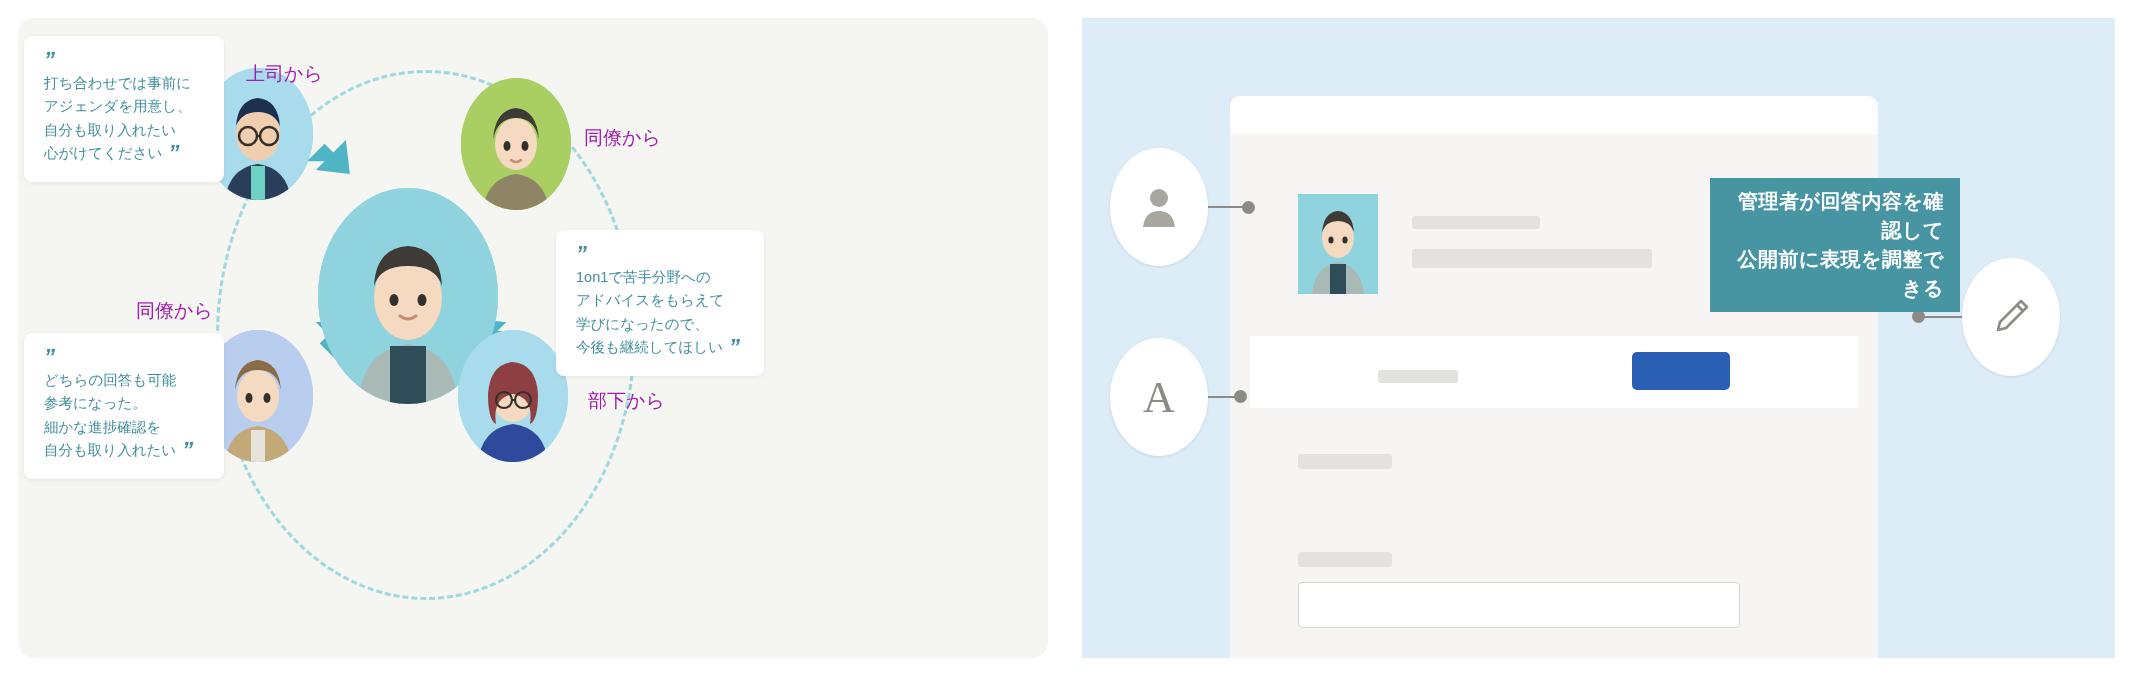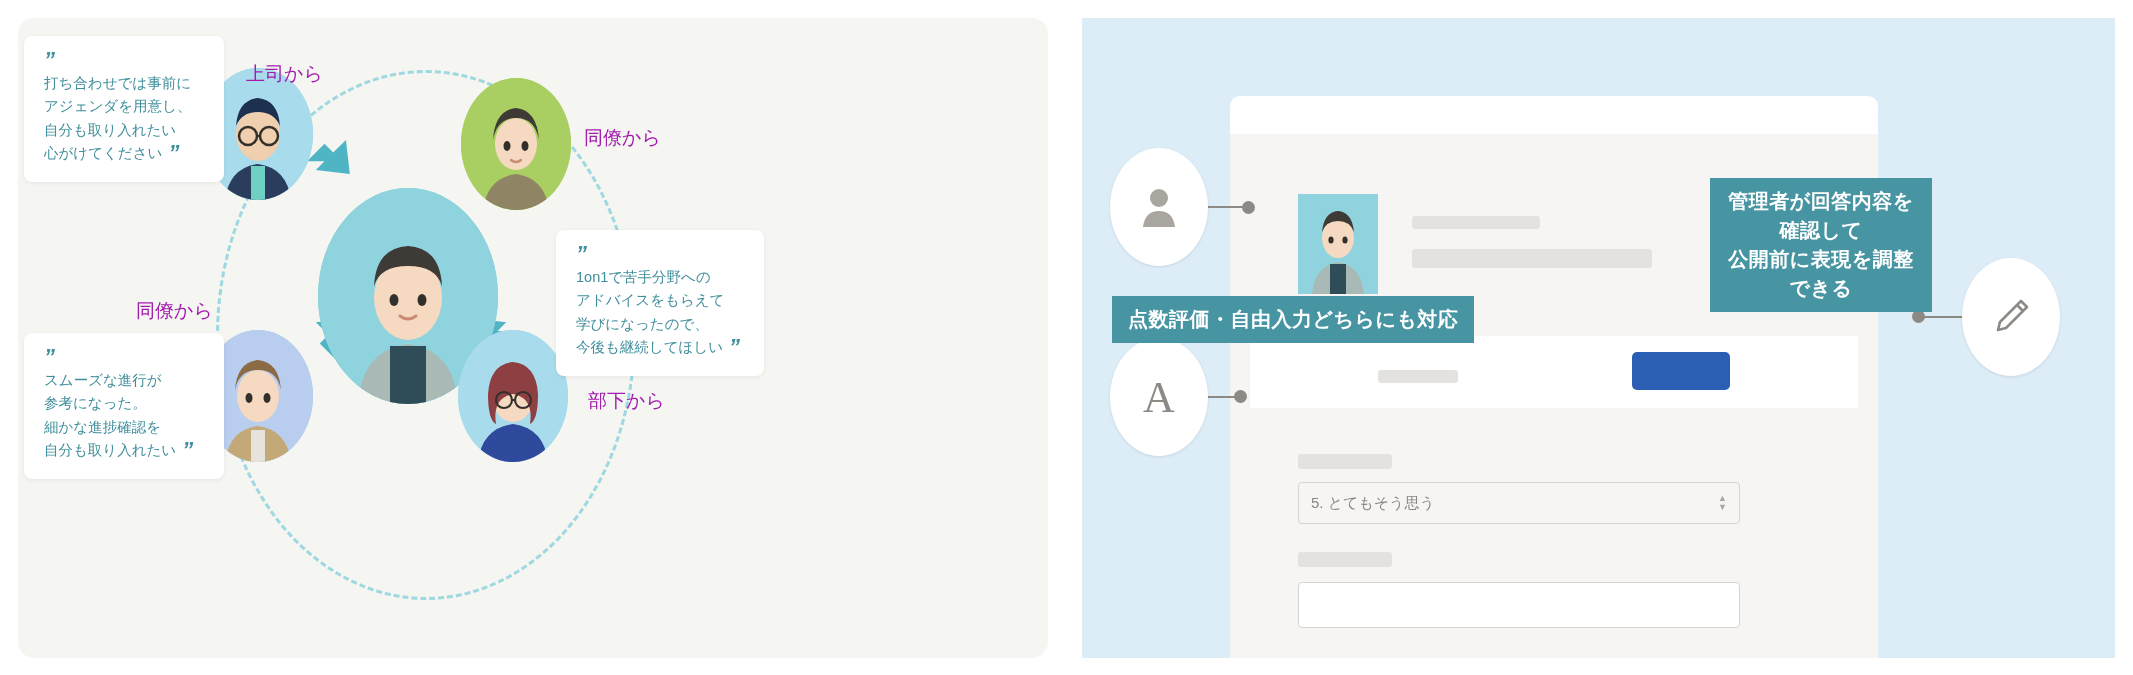--- a/index.html
+++ b/index.html
@@ -155,21 +155,21 @@
     color: #ffffff;
     font-size: 20px;
     font-weight: 700;
     letter-spacing: 0.5px;
     padding: 9px 16px;
     white-space: nowrap;
     line-height: 1.45;
   }
   .callout-anon  { left: 28px;  top: 55px; }
   .callout-score { left: 30px;  top: 278px; }
-  .callout-admin { left: 628px; top: 160px; text-align: center; white-space: normal; width: 222px; }
+  .callout-admin { left: 628px; top: 160px; text-align: right; white-space: normal; width: 250px; }
 
   
   .badge {
     position: absolute;
     background: #ffffff;
     border-radius: 50%;
     display: flex; align-items: center; justify-content: center;
     box-shadow: 0 1px 3px rgba(0,0,0,0.10);
   }
   .badge-person { left: 28px;  top: 130px; width: 98px; height: 118px; }
@@ -299,21 +299,21 @@
           <span>学びになったので、</span>
           <span>
             <span style="display:inline">今後も継続してほしい</span><span class="qmark close">”</span>
           </span>
         </div>
       </div>
 
       <div class="quote-card qc-3">
         <span class="qmark open">”</span>
         <div class="quote-text">
-          <span>スムーズな進行が</span>
+          <span>どちらの回答も可能</span>
           <span>参考になった。</span>
           <span>細かな進捗確認を</span>
           <span>
             <span style="display:inline">自分も取り入れたい</span><span class="qmark close">”</span>
           </span>
         </div>
       </div>
 
     </div>
   </div>
@@ -336,27 +336,20 @@
         </div>
 
         <div class="skel skel-1"></div>
         <div class="skel skel-2"></div>
 
         <div class="white-strip"></div>
         <div class="skel skel-3"></div>
         <button class="blue-btn"></button>
 
         <div class="skel skel-4"></div>
-        <div class="select-box">
-          <span>5. とてもそう思う</span>
-          <span class="select-arrows">
-            <span>▲</span><br>
-            <span>▼</span>
-          </span>
-        </div>
 
         <div class="skel skel-5"></div>
         <input class="text-input" type="text" value="" style="">
       </div>
     </div>
 
     <div class="connector conn-person-line"></div>
     <div class="conn-dot conn-person-dot"></div>
     <div class="connector conn-a-line"></div>
     <div class="conn-dot conn-a-dot"></div>
@@ -375,21 +368,20 @@
     </div>
 
     <div class="badge badge-pencil">
       <svg width="46" height="46" viewBox="0 0 46 46">
         <path d="M33 7 l6 6 l-21 21 l-8 2 l2 -8 Z" fill="none" stroke="#8d8a85" stroke-width="2.6" stroke-linejoin="round"></path>
         <line x1="29" y1="11" x2="35" y2="17" stroke="#8d8a85" stroke-width="2.6"></line>
       </svg>
     </div>
 
 
-    <div class="callout callout-score">点数評価・自由入力どちらにも対応</div>
 
     <div class="callout callout-admin">
       <span>管理者が回答内容を確認して</span><br>
       <span>公開前に表現を調整できる</span>
     </div>
 
   </div>
 </div>
 
 </body></html>

